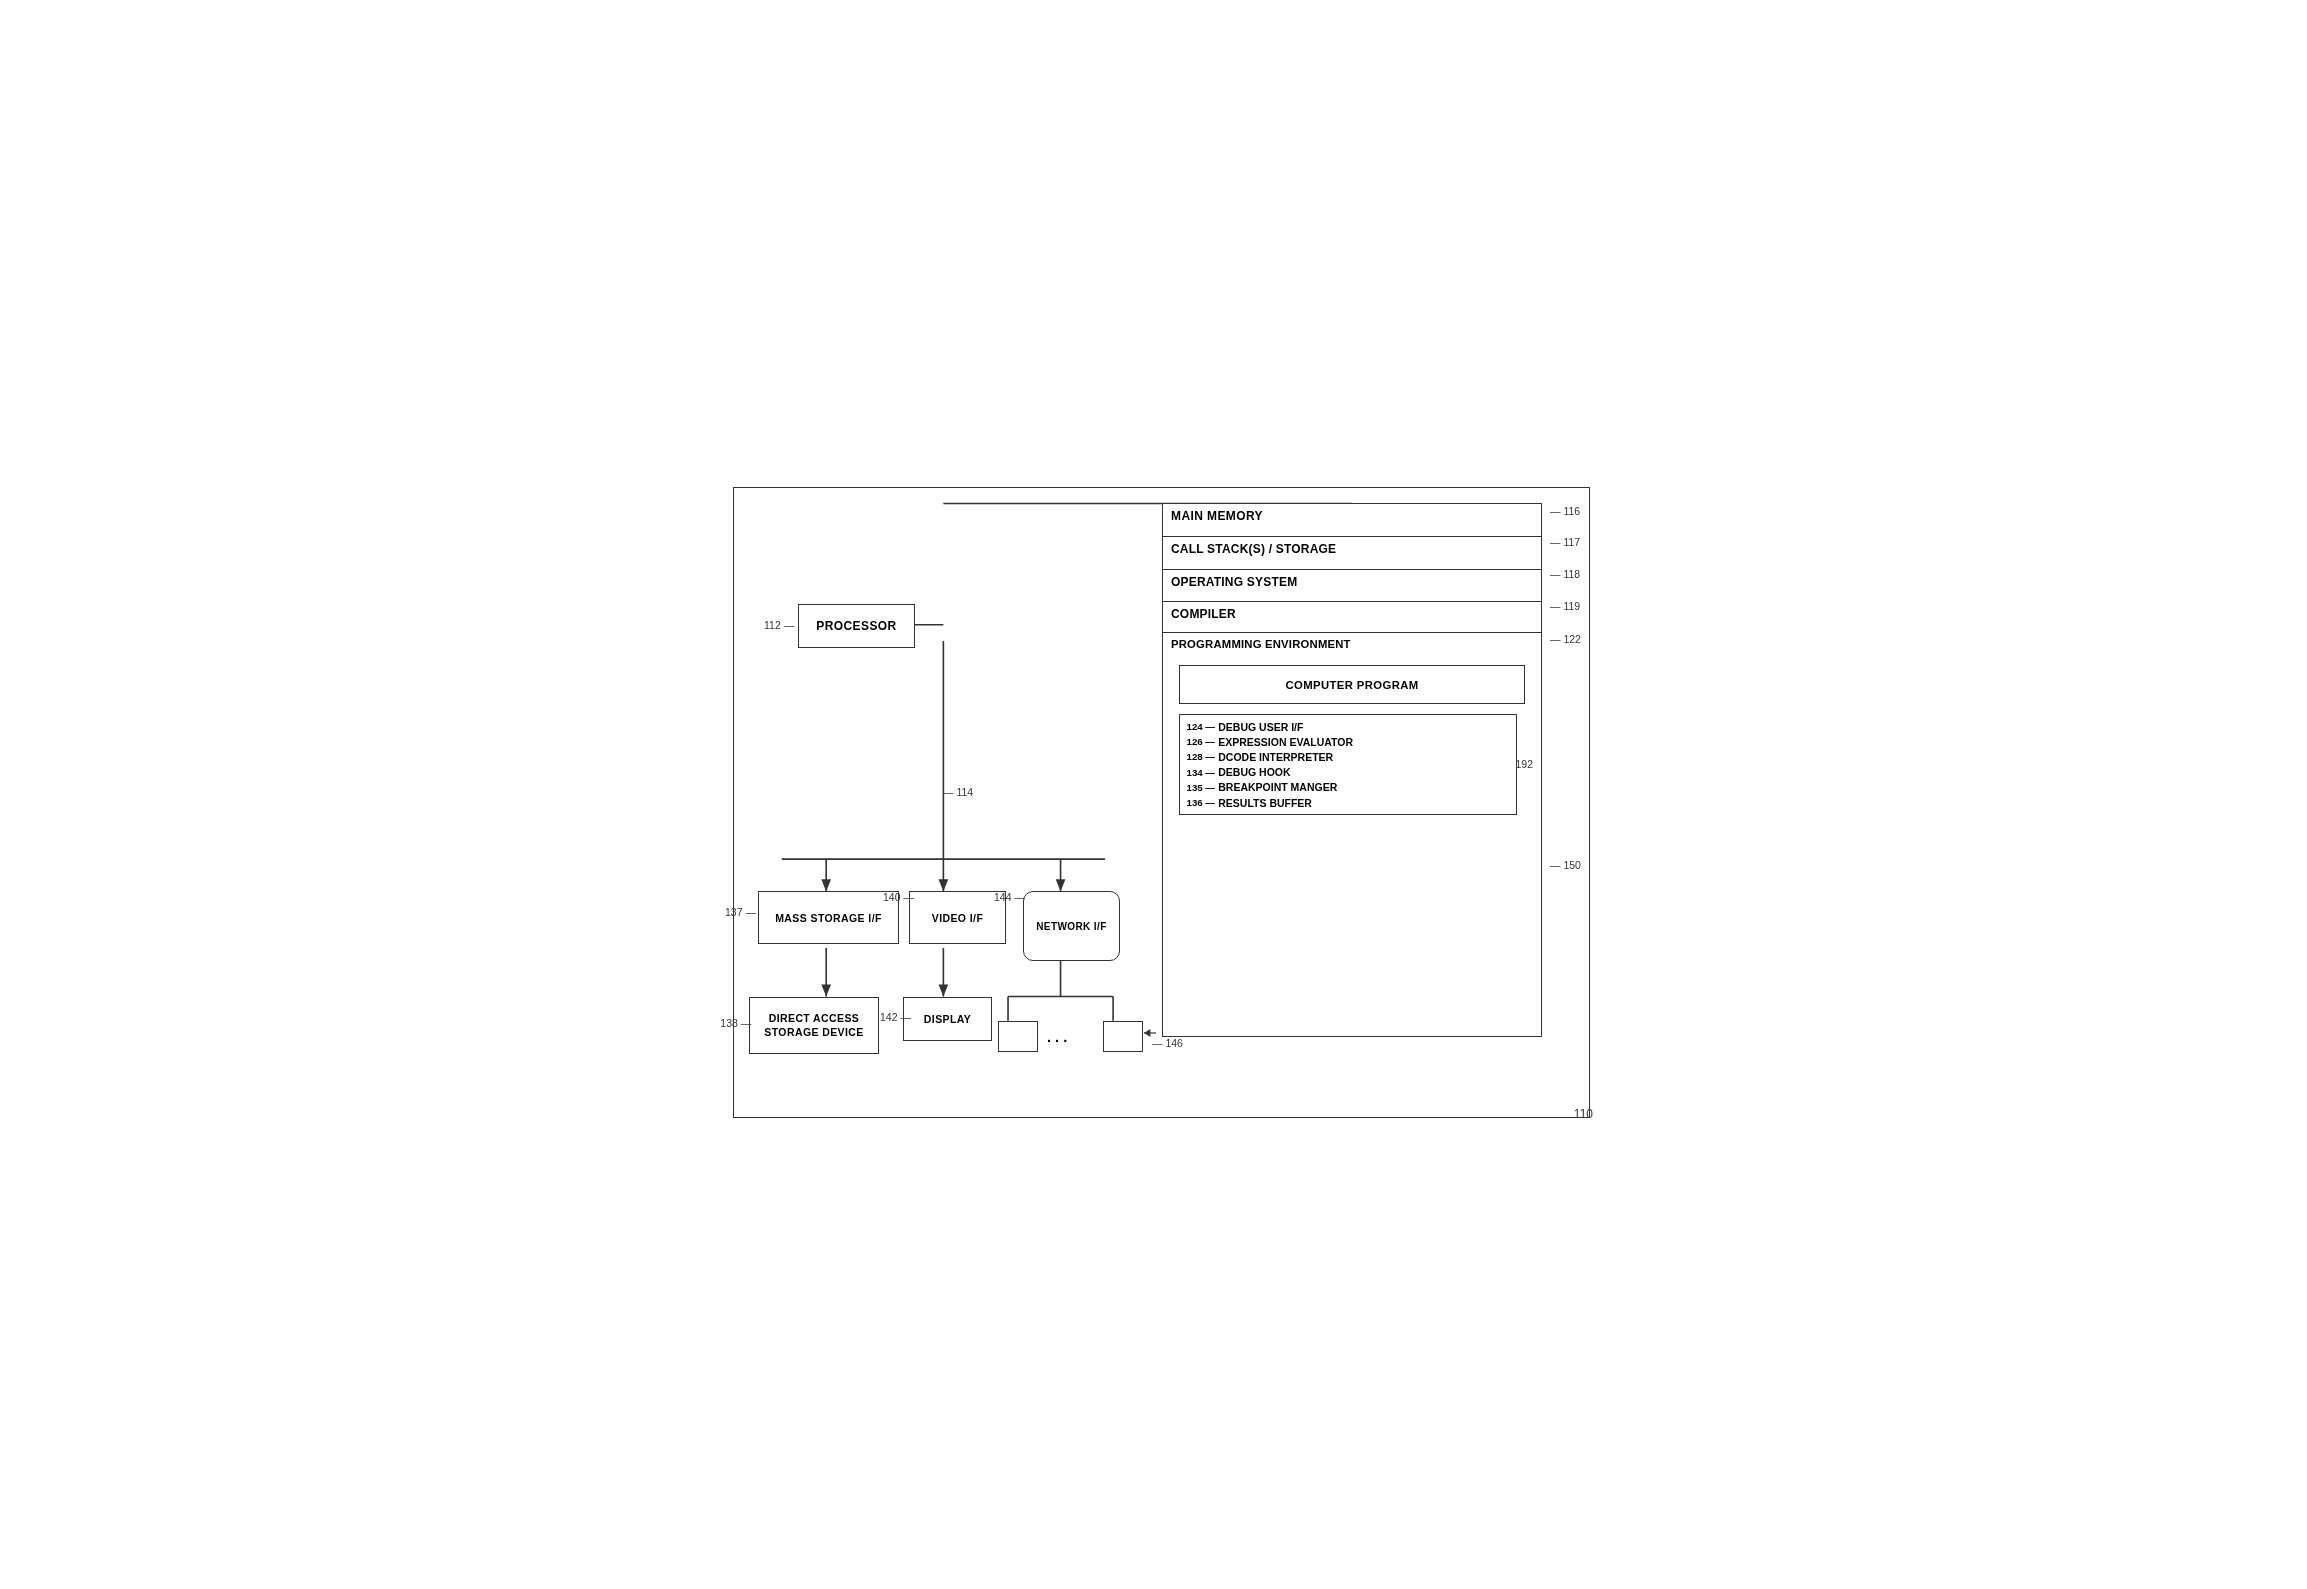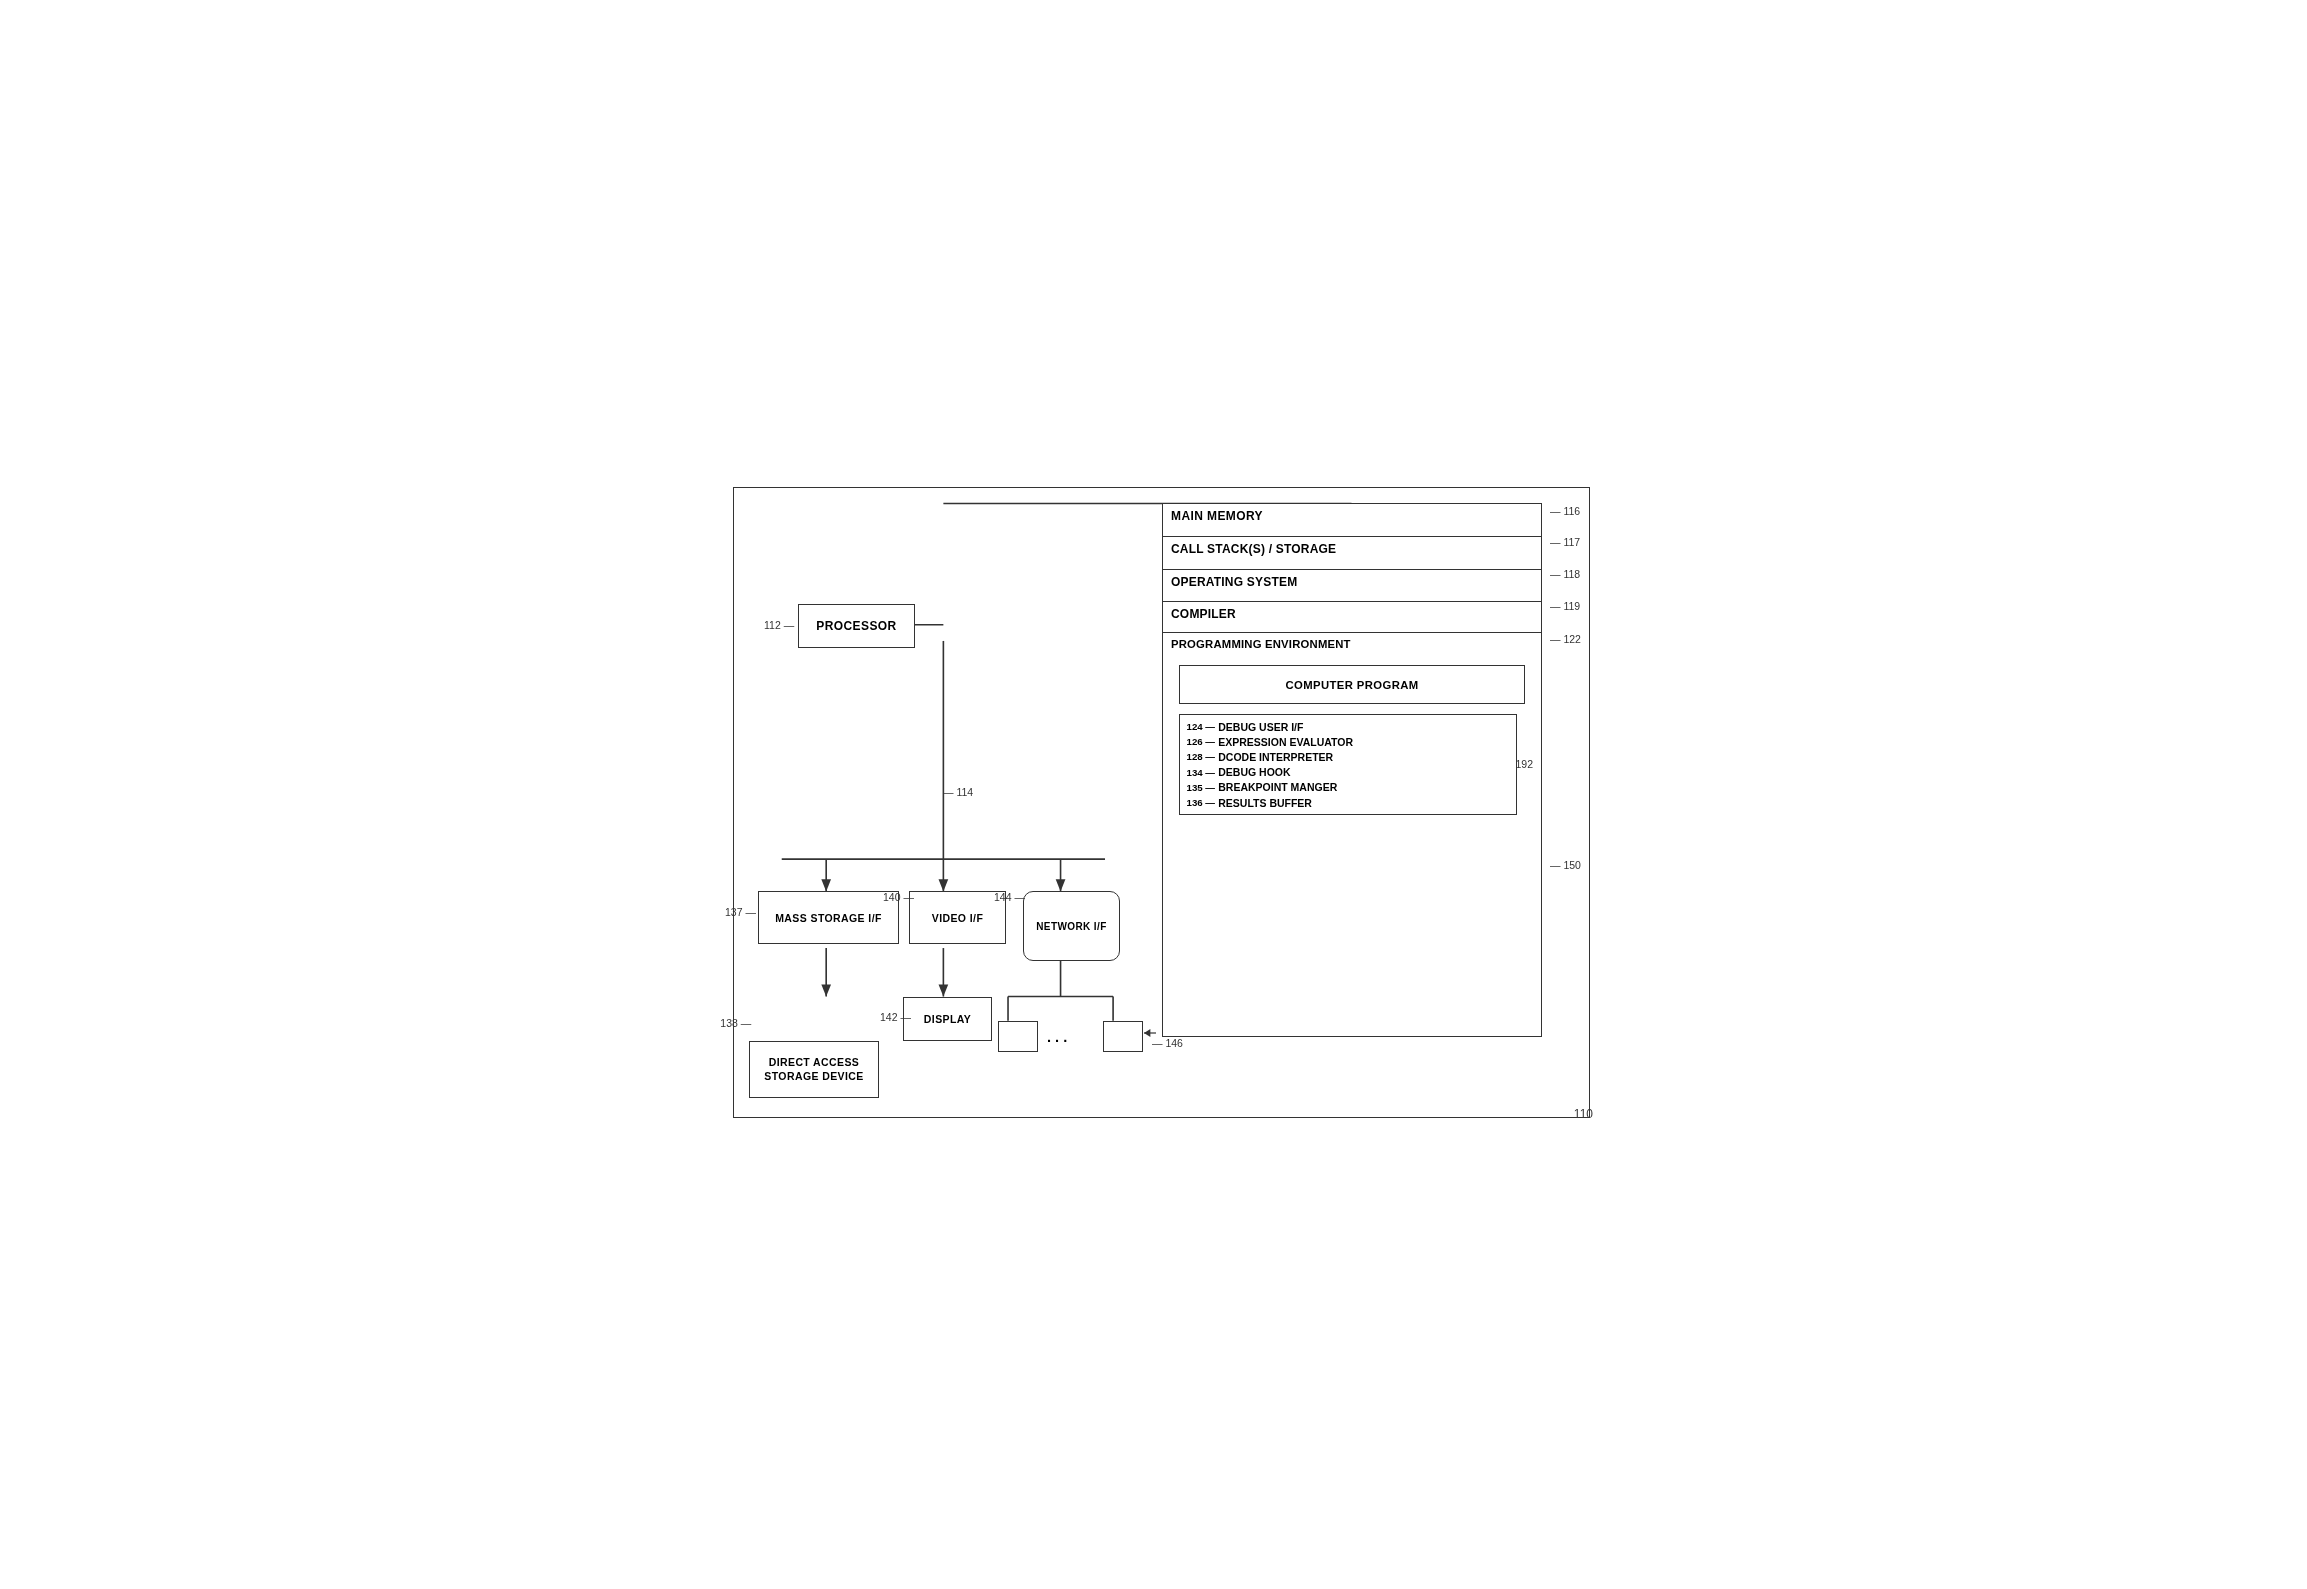--- a/index.html
+++ b/index.html
@@ -268,21 +268,21 @@
   <div class="box" style="top:428px; left:200px; width:97px; height:53px; font-size:10.5px;">
     <span>VIDEO I/F</span>
   </div>
   <span class="ref" style="top:428px; left:174px;">140 —</span>
 
   <div class="box" style="top:428px; left:314px; width:97px; height:70px; font-size:10px;border-radius:10px;">
     <span>NETWORK I/F</span>
   </div>
   <span class="ref" style="top:428px; left:285px;">144 —</span>
 
-  <div class="box" style="top:534px; left:40px; width:130px; height:57px; font-size:10.5px; text-align:center; line-height:1.3;margin-top:44px;">
+  <div class="box" style="top:534px; left:40px; width:130px; height:57px; font-size:10.5px; text-align:center; line-height:1.3;">
     <span>DIRECT ACCESS<br>STORAGE DEVICE</span>
   </div>
   <span class="ref" style="top:554px; left:11.3px;">138 —</span>
 
   <div class="box" style="top:534px; left:194px; width:89px; height:44px; font-size:10.5px;">
     <span>DISPLAY</span>
   </div>
   <span class="ref" style="top:548px; left:171px;">142 —</span>
 
   <div class="box" style="top:558px; left:289px; width:40px; height:31px; font-size:9px;">

